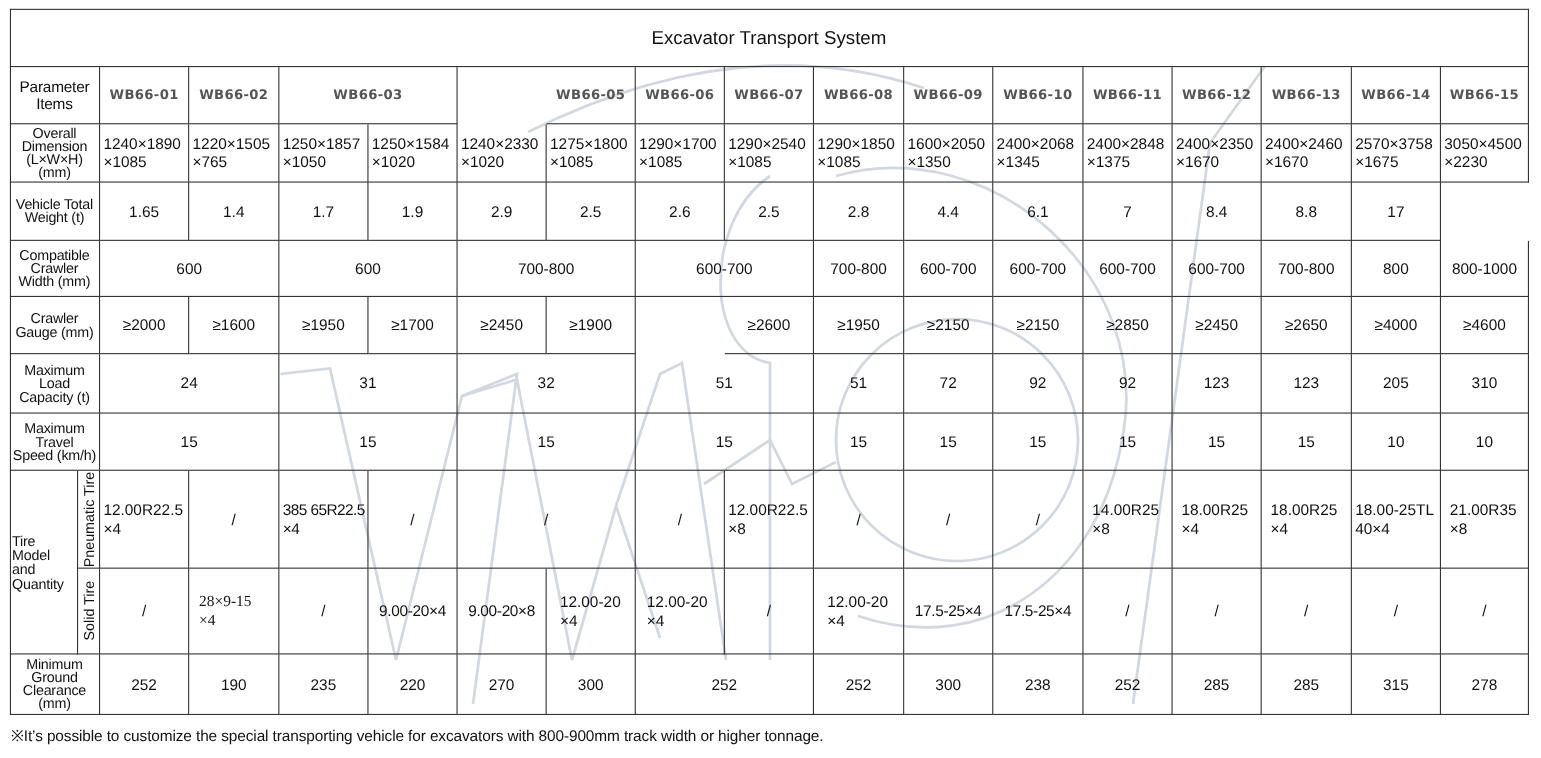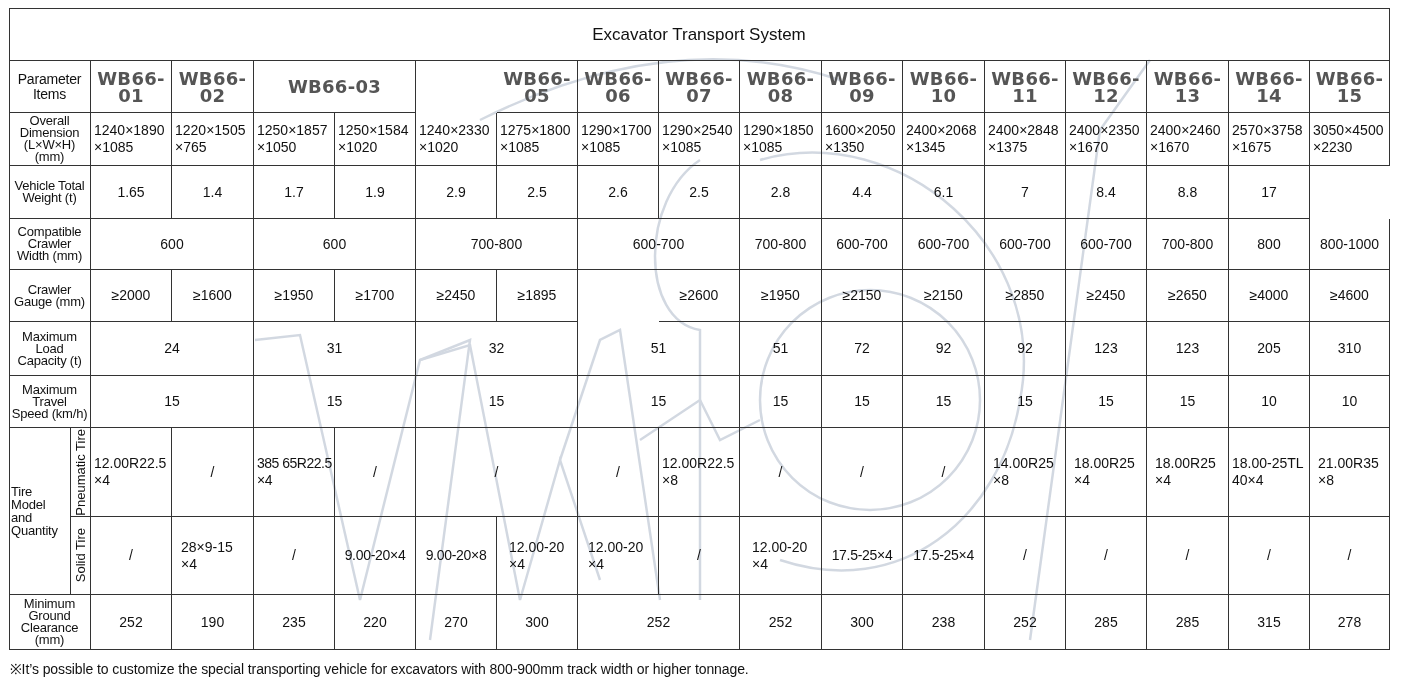--- a/index.html
+++ b/index.html
@@ -5,21 +5,21 @@
   html, body { margin:0; padding:0; background:#ffffff; }
   body { width:1401px; height:689px; position:relative; overflow:hidden;
          font-family:"Liberation Sans", sans-serif; color:#111; }
   #stage { position:absolute; left:0; top:0; width:1401px; height:689px; }
   .wm { position:absolute; left:0; top:0; width:1401px; height:689px; pointer-events:none; z-index:1; }
   .cell { position:absolute; box-sizing:border-box; border-right:1.5px solid #333; border-bottom:1.5px solid #333;
           display:flex; align-items:center; justify-content:center; text-align:center;
           font-size:14px; line-height:17px; z-index:2; }
   .cell.left { justify-content:flex-start; text-align:left; padding-left:3px; }
   .cell.label { font-size:13px; line-height:12px; letter-spacing:-0.2px; }
-  .cell.hdr { font-family:"DejaVu Sans", sans-serif; font-weight:bold; color:#555; font-size:18px; letter-spacing:0.3px; }
+  .cell.hdr { font-family:"DejaVu Sans", sans-serif; font-weight:bold; color:#555; font-size:12px; letter-spacing:0.3px; }
   .cell.title { font-size:17px; }
   .vert { writing-mode:vertical-rl; transform:rotate(180deg); font-size:13px; }
   .frame { position:absolute; left:9px; top:8px; width:1381px; height:642px; box-sizing:border-box;
            border-left:1.5px solid #333; border-top:1.5px solid #333; z-index:2; pointer-events:none; }
   .note { position:absolute; left:10px; top:659px; font-size:14px; letter-spacing:-0.1px; z-index:2; }
   .txt { white-space:pre-line; }
 </style>
 </head>
 <body>
 
@@ -131,21 +131,21 @@
   <div class="cell" style="left:1229px;top:219px;width:81px;height:51px;">800</div>
   <div class="cell" style="left:1310px;top:219px;width:80px;height:51px;">800-1000</div>
 
   <div class="cell label txt" style="left:9px;top:270px;width:82px;height:52px;">Crawler
 Gauge (mm)</div>
   <div class="cell" style="left:91px;top:270px;width:81px;height:52px;">≥2000</div>
   <div class="cell" style="left:172px;top:270px;width:82px;height:52px;">≥1600</div>
   <div class="cell" style="left:254px;top:270px;width:81px;height:52px;">≥1950</div>
   <div class="cell" style="left:335px;top:270px;width:81px;height:52px;">≥1700</div>
   <div class="cell" style="left:416px;top:270px;width:81px;height:52px;">≥2450</div>
-  <div class="cell" style="left:497px;top:270px;width:81px;height:52px;">≥1895</div>
+  <div class="cell" style="left:497px;top:270px;width:81px;height:52px;">≥1900</div>
   <div class="cell" style="left:659px;top:270px;width:81px;height:52px;">≥2600</div>
   <div class="cell" style="left:740px;top:270px;width:82px;height:52px;">≥1950</div>
   <div class="cell" style="left:822px;top:270px;width:81px;height:52px;">≥2150</div>
   <div class="cell" style="left:903px;top:270px;width:82px;height:52px;">≥2150</div>
   <div class="cell" style="left:985px;top:270px;width:81px;height:52px;">≥2850</div>
   <div class="cell" style="left:1066px;top:270px;width:81px;height:52px;">≥2450</div>
   <div class="cell" style="left:1147px;top:270px;width:82px;height:52px;">≥2650</div>
   <div class="cell" style="left:1229px;top:270px;width:81px;height:52px;text-align:right;">≥4000</div>
   <div class="cell" style="left:1310px;top:270px;width:80px;height:52px;">≥4600</div>
 
@@ -210,21 +210,21 @@
   <div class="cell left txt" style="left:1066px;top:428px;width:81px;height:89px;padding-left:8px;">18.00R25
 ×4</div>
   <div class="cell left txt" style="left:1147px;top:428px;width:82px;height:89px;padding-left:8px;">18.00R25
 ×4</div>
   <div class="cell left txt" style="left:1229px;top:428px;width:81px;height:89px;">18.00-25TL
 40×4</div>
   <div class="cell left txt" style="left:1310px;top:428px;width:80px;height:89px;padding-left:8px;">21.00R35
 ×8</div>
 
   <div class="cell txt" style="left:91px;top:517px;width:81px;height:78px;">/</div>
-  <div class="cell left txt" style="left:172px;top:517px;width:82px;height:78px;padding-left:9px;">28×9-15
+  <div class="cell left txt" style="left:172px;top:517px;width:82px;height:78px;padding-left:9px;font-family:Liberation Serif, serif;">28×9-15
 ×4</div>
   <div class="cell txt" style="left:254px;top:517px;width:81px;height:78px;">/</div>
   <div class="cell txt" style="left:335px;top:517px;width:81px;height:78px;letter-spacing:-0.3px;">9.00-20×4</div>
   <div class="cell txt" style="left:416px;top:517px;width:81px;height:78px;letter-spacing:-0.3px;">9.00-20×8</div>
   <div class="cell left txt" style="left:497px;top:517px;width:81px;height:78px;padding-left:12px;">12.00-20
 ×4</div>
   <div class="cell left txt" style="left:578px;top:517px;width:81px;height:78px;padding-left:10px;">12.00-20
 ×4</div>
   <div class="cell txt" style="left:659px;top:517px;width:81px;height:78px;">/</div>
   <div class="cell left txt" style="left:740px;top:517px;width:82px;height:78px;padding-left:12px;">12.00-20

